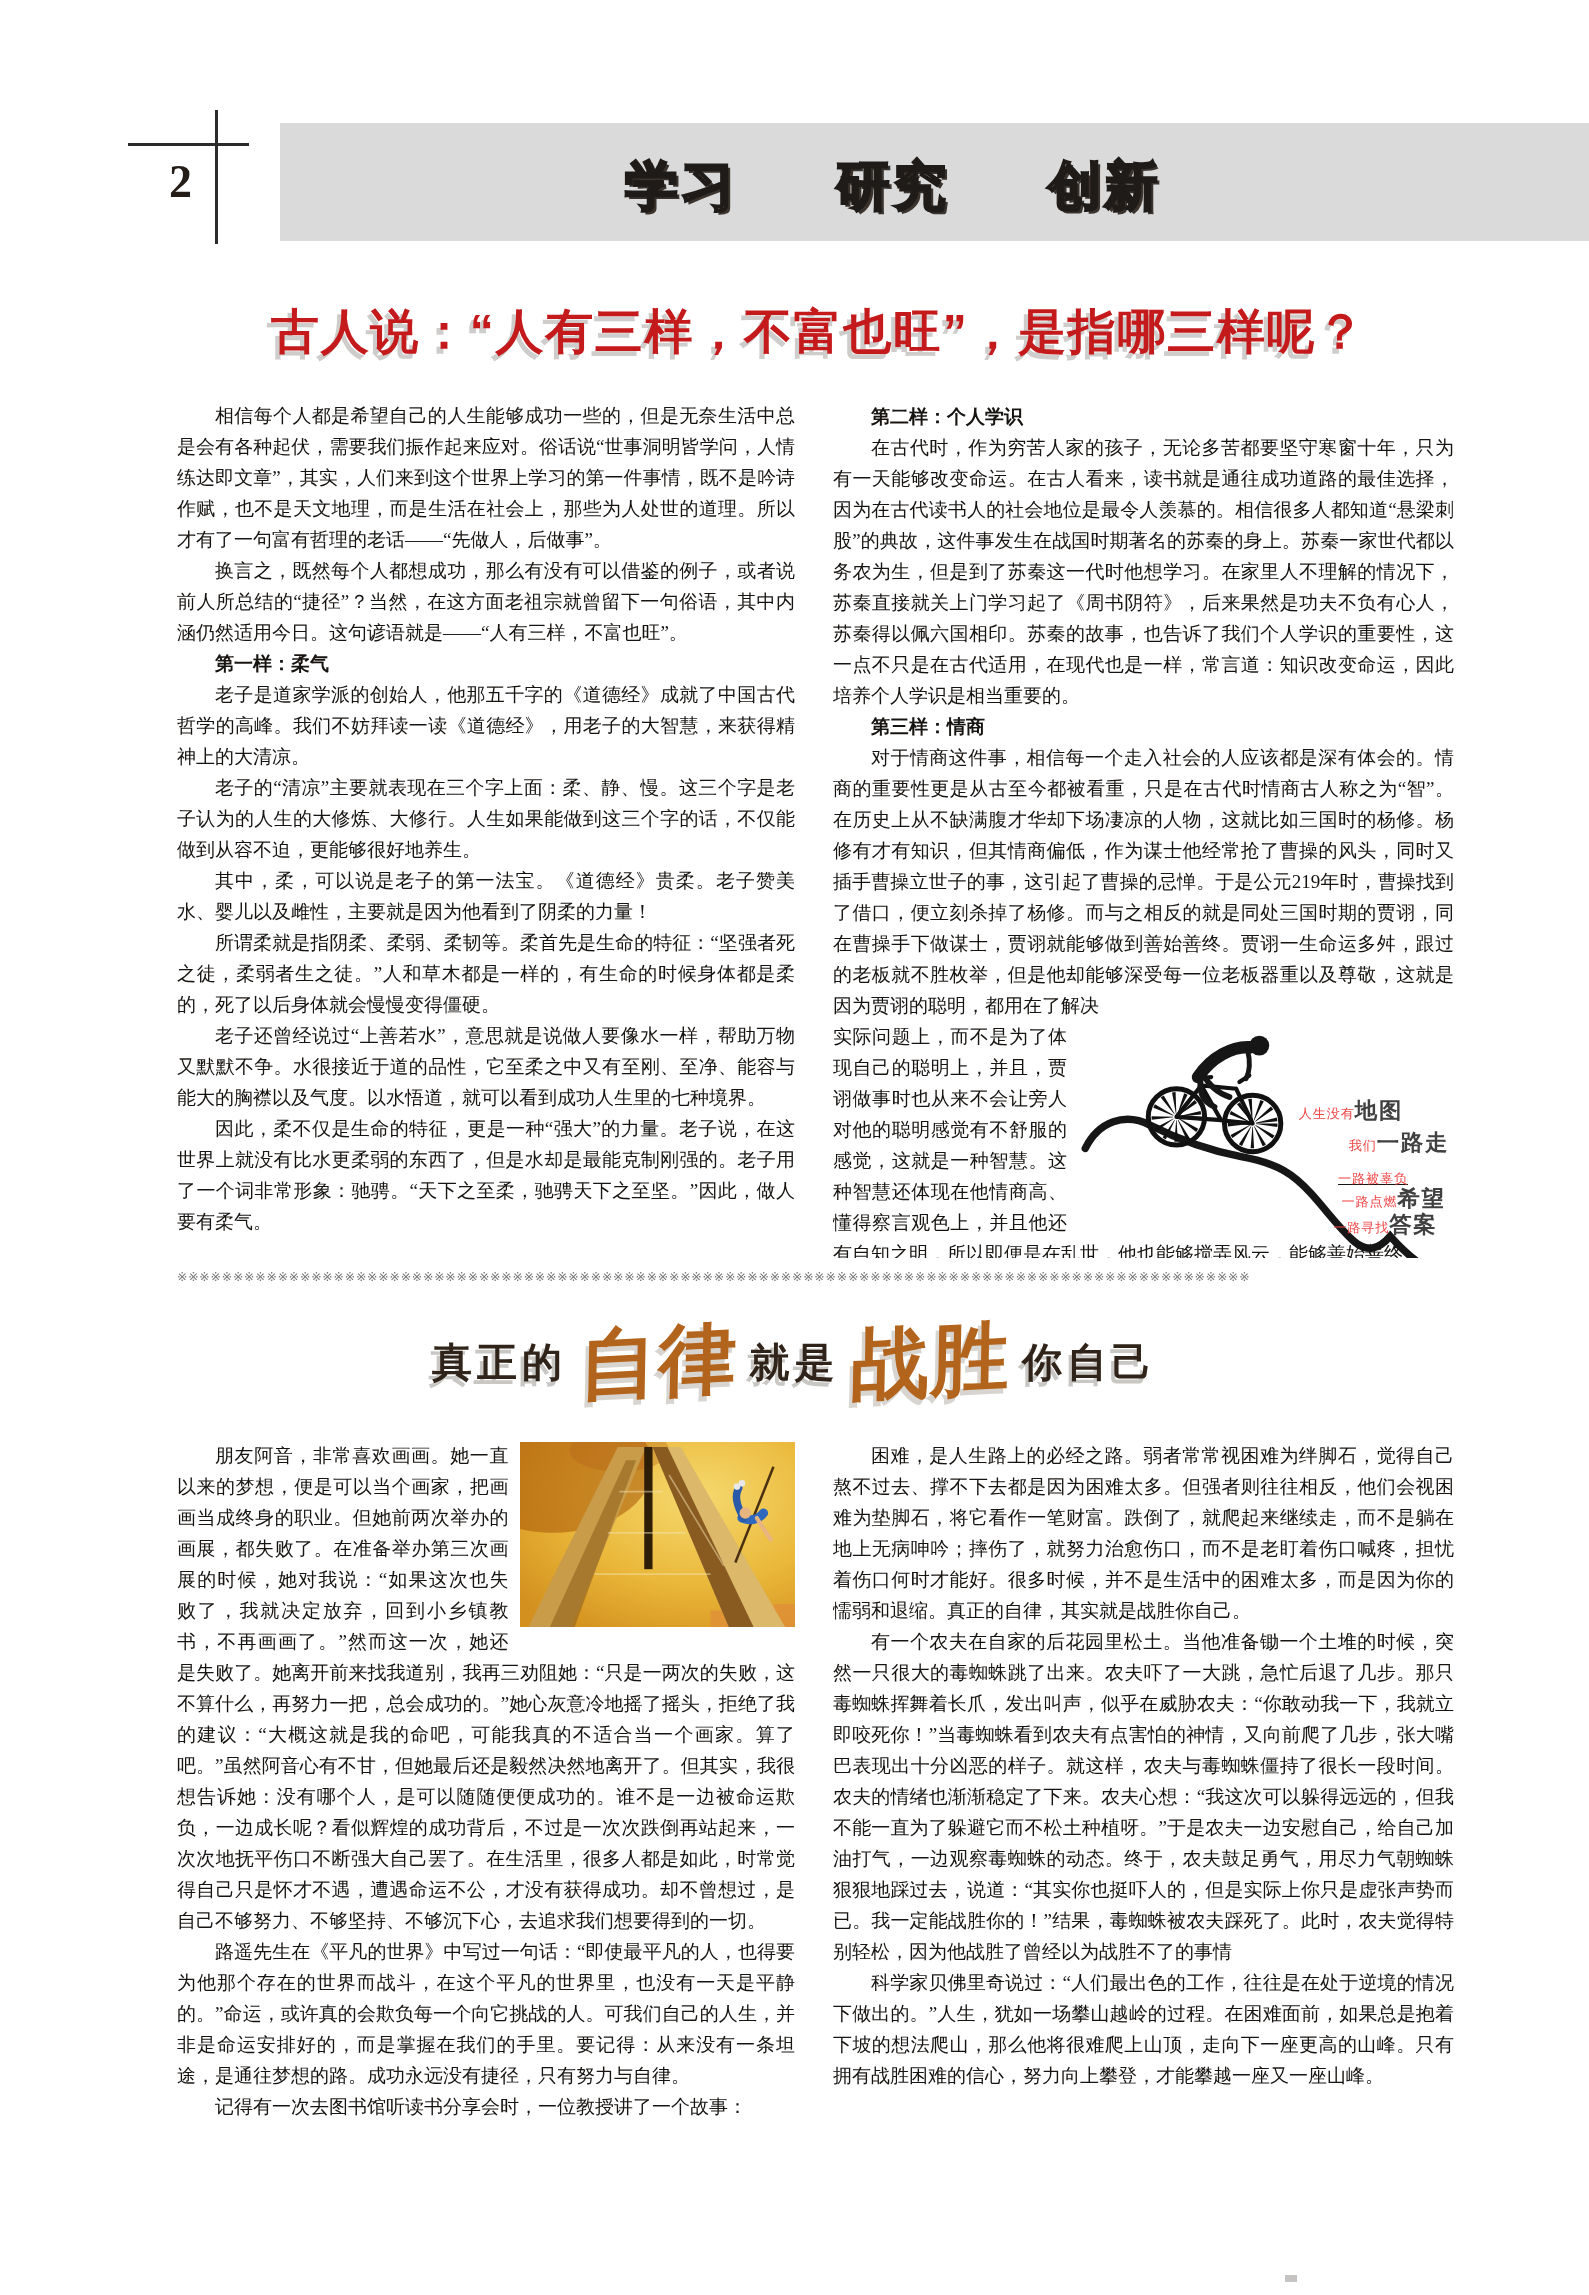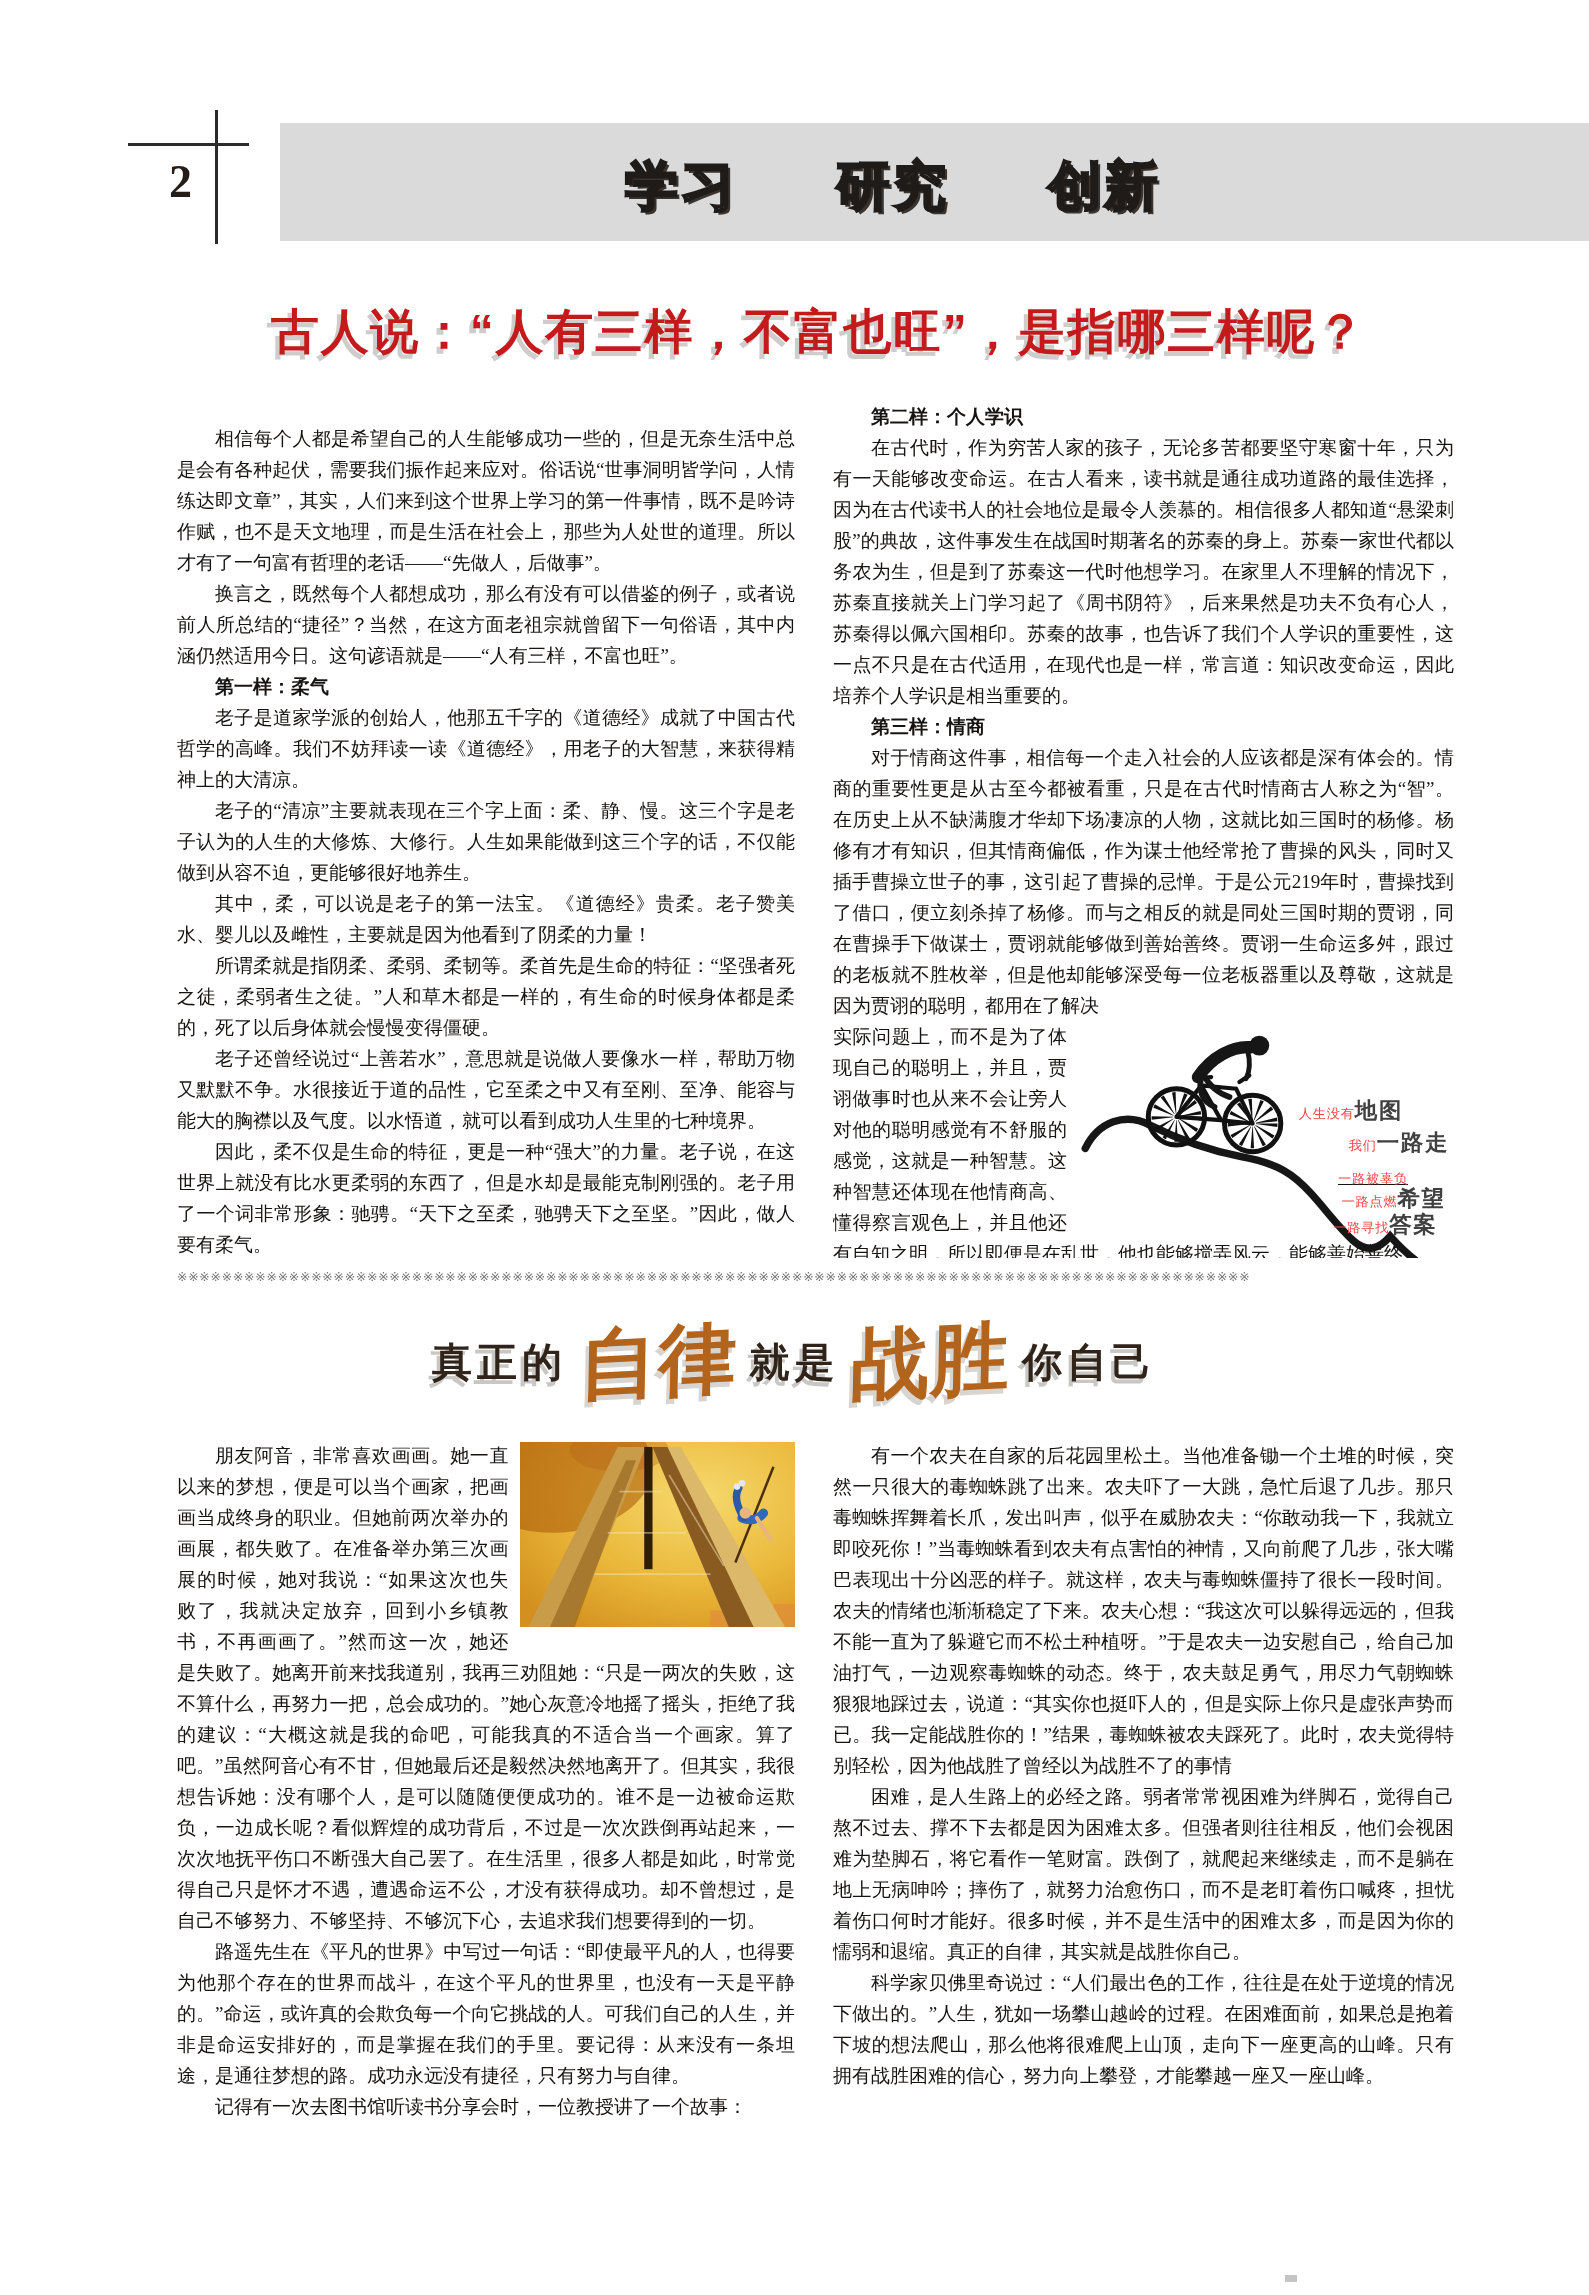--- a/index.html
+++ b/index.html
@@ -32,21 +32,21 @@
   }
   
   .col {
     position:absolute; font-size:19px; line-height:31px; color:#161310;
     text-align:justify; overflow:hidden;
     font-family:"Liberation Serif","DejaVu Serif",serif;
   }
   .col p { margin:0; }
   .indent { text-indent:2em; }
   .sec-head { font-family:"Liberation Sans","DejaVu Sans",sans-serif; font-weight:700; text-indent:2em; }
-  .a1-left  { left:177px;  top:423px;  width:618px; height:857px; }
+  .a1-left  { left:177px;  top:400px;  width:618px; height:857px; }
   .a1-right { left:833px; top:401px;  width:621px; height:857px; }
   .a2-left  { left:177px;  top:1440px; width:618px; height:768px; }
   .a2-right { left:833px; top:1440px; width:621px; height:768px; }
   
   .bike-float { float:right; width:377px; height:189px; margin:3.3px 0 0 10px; position:relative; }
   .bike-float svg { position:absolute; left:0; top:0; overflow:visible; }
   .bike-cap { position:absolute; white-space:nowrap; text-align:right;
     font-family:"Liberation Sans","DejaVu Sans",sans-serif; }
   .bike-cap .pre { font-size:13.2px; color:#ef4444; letter-spacing:0.8px; }
   .bike-cap .acc { font-size:22.4px; font-weight:800; color:#404040; letter-spacing:1.7px; }
@@ -173,20 +173,20 @@
         <circle cx="262" cy="54" r="4" fill="#e8e8e8"></circle>
         <circle cx="268" cy="50" r="4" fill="#e8e8e8"></circle>
       </svg>
     </div>
     <p class="indent">朋友阿音，非常喜欢画画。她一直以来的梦想，便是可以当个画家，把画画当成终身的职业。但她前两次举办的画展，都失败了。在准备举办第三次画展的时候，她对我说：“如果这次也失败了，我就决定放弃，回到小乡镇教书，不再画画了。”然而这一次，她还是失败了。她离开前来找我道别，我再三劝阻她：“只是一两次的失败，这不算什么，再努力一把，总会成功的。”她心灰意冷地摇了摇头，拒绝了我的建议：“大概这就是我的命吧，可能我真的不适合当一个画家。算了吧。”虽然阿音心有不甘，但她最后还是毅然决然地离开了。但其实，我很想告诉她：没有哪个人，是可以随随便便成功的。谁不是一边被命运欺负，一边成长呢？看似辉煌的成功背后，不过是一次次跌倒再站起来，一次次地抚平伤口不断强大自己罢了。在生活里，很多人都是如此，时常觉得自己只是怀才不遇，遭遇命运不公，才没有获得成功。却不曾想过，是自己不够努力、不够坚持、不够沉下心，去追求我们想要得到的一切。</p>
     <p class="indent">路遥先生在《平凡的世界》中写过一句话：“即使最平凡的人，也得要为他那个存在的世界而战斗，在这个平凡的世界里，也没有一天是平静的。”命运，或许真的会欺负每一个向它挑战的人。可我们自己的人生，并非是命运安排好的，而是掌握在我们的手里。要记得：从来没有一条坦途，是通往梦想的路。成功永远没有捷径，只有努力与自律。</p>
     <p class="indent">记得有一次去图书馆听读书分享会时，一位教授讲了一个故事：</p>
   </div>
 
   <div class="col a2-right">
+    <p class="indent">困难，是人生路上的必经之路。弱者常常视困难为绊脚石，觉得自己熬不过去、撑不下去都是因为困难太多。但强者则往往相反，他们会视困难为垫脚石，将它看作一笔财富。跌倒了，就爬起来继续走，而不是躺在地上无病呻吟；摔伤了，就努力治愈伤口，而不是老盯着伤口喊疼，担忧着伤口何时才能好。很多时候，并不是生活中的困难太多，而是因为你的懦弱和退缩。真正的自律，其实就是战胜你自己。</p>
     <p class="indent">有一个农夫在自家的后花园里松土。当他准备锄一个土堆的时候，突然一只很大的毒蜘蛛跳了出来。农夫吓了一大跳，急忙后退了几步。那只毒蜘蛛挥舞着长爪，发出叫声，似乎在威胁农夫：“你敢动我一下，我就立即咬死你！”当毒蜘蛛看到农夫有点害怕的神情，又向前爬了几步，张大嘴巴表现出十分凶恶的样子。就这样，农夫与毒蜘蛛僵持了很长一段时间。农夫的情绪也渐渐稳定了下来。农夫心想：“我这次可以躲得远远的，但我不能一直为了躲避它而不松土种植呀。”于是农夫一边安慰自己，给自己加油打气，一边观察毒蜘蛛的动态。终于，农夫鼓足勇气，用尽力气朝蜘蛛狠狠地踩过去，说道：“其实你也挺吓人的，但是实际上你只是虚张声势而已。我一定能战胜你的！”结果，毒蜘蛛被农夫踩死了。此时，农夫觉得特别轻松，因为他战胜了曾经以为战胜不了的事情</p>
-    <p class="indent">困难，是人生路上的必经之路。弱者常常视困难为绊脚石，觉得自己熬不过去、撑不下去都是因为困难太多。但强者则往往相反，他们会视困难为垫脚石，将它看作一笔财富。跌倒了，就爬起来继续走，而不是躺在地上无病呻吟；摔伤了，就努力治愈伤口，而不是老盯着伤口喊疼，担忧着伤口何时才能好。很多时候，并不是生活中的困难太多，而是因为你的懦弱和退缩。真正的自律，其实就是战胜你自己。</p>
     <p class="indent">科学家贝佛里奇说过：“人们最出色的工作，往往是在处于逆境的情况下做出的。”人生，犹如一场攀山越岭的过程。在困难面前，如果总是抱着下坡的想法爬山，那么他将很难爬上山顶，走向下一座更高的山峰。只有拥有战胜困难的信心，努力向上攀登，才能攀越一座又一座山峰。</p>
   </div>
 
   <div class="corner-mark"></div>
 </div>
 
 
 </body></html>

